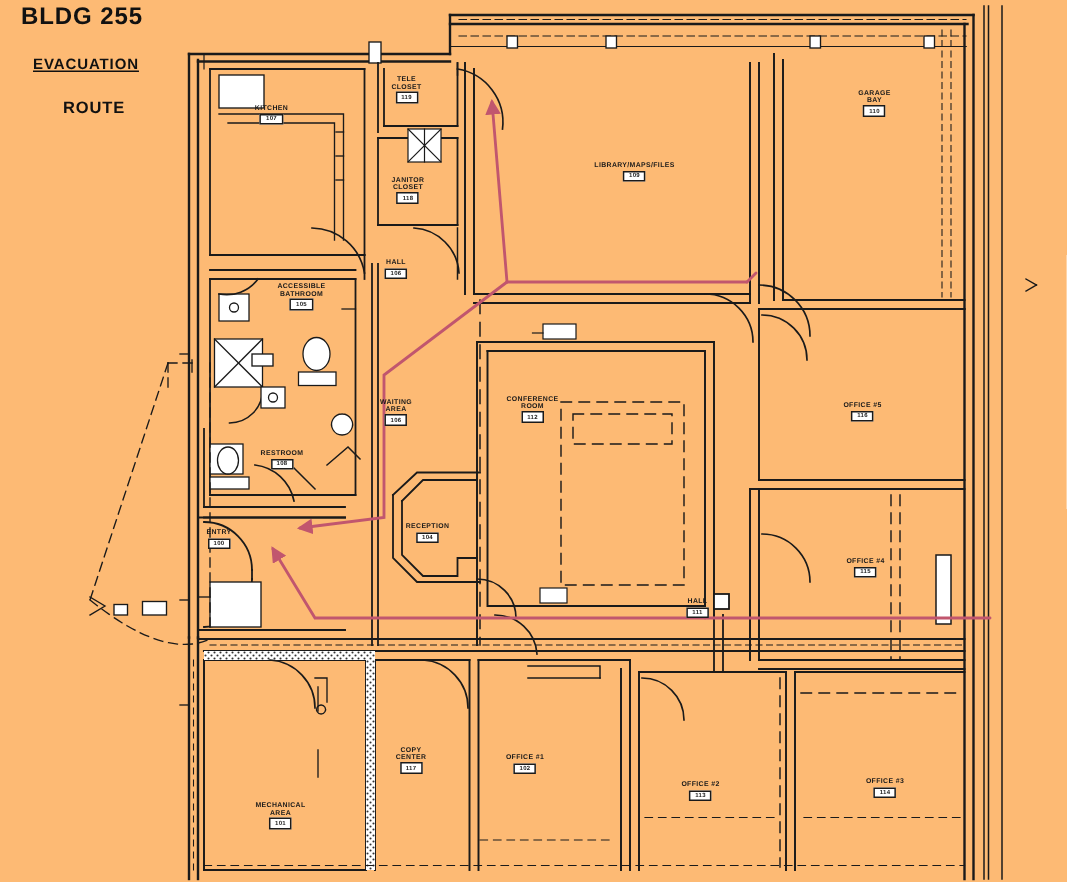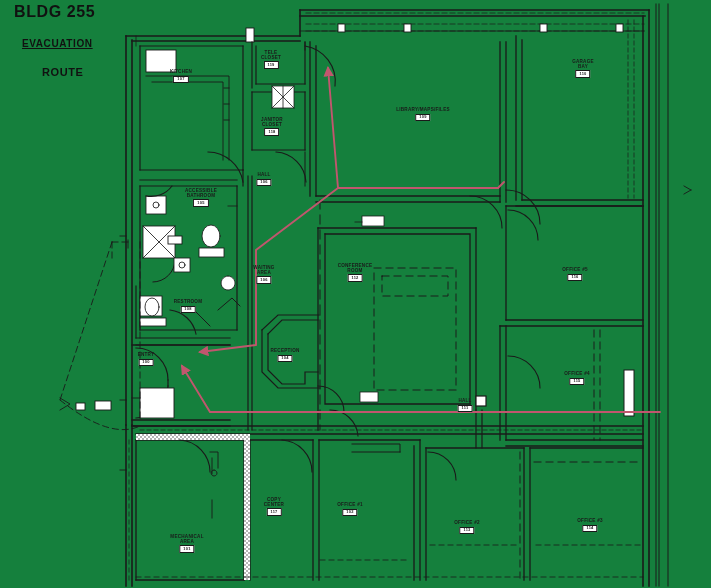--- a/index.html
+++ b/index.html
@@ -1,18 +1,18 @@
 <!DOCTYPE html>
 <html><head>
 <meta charset="utf-8">
 <style>
   html,body{margin:0;padding:0;background:#ffffff;}
   body{width:711px;height:588px;overflow:hidden;
        font-family:"Liberation Sans",sans-serif;color:#111;}
-  #stage{position:relative;width:711px;height:588px;background:#15803d;}
+  #stage{position:relative;width:711px;height:588px;background:#fdba74;}
   #plan{position:absolute;left:0;top:0;width:711px;height:588px;}
 
   .ttl{position:absolute;font-weight:700;letter-spacing:.6px;color:#111;
        font-family:"Liberation Sans",sans-serif;}
   #t-bldg{left:14px;top:3px;font-size:16px;}
   #t-evac{left:22px;top:38px;font-size:10px;text-decoration:underline;}
   #t-route{left:42px;top:66px;font-size:11px;}
 
   .rlab{position:absolute;text-align:center;line-height:1.02;
         font-size:4.6px;letter-spacing:.25px;color:#1a1a1a;

